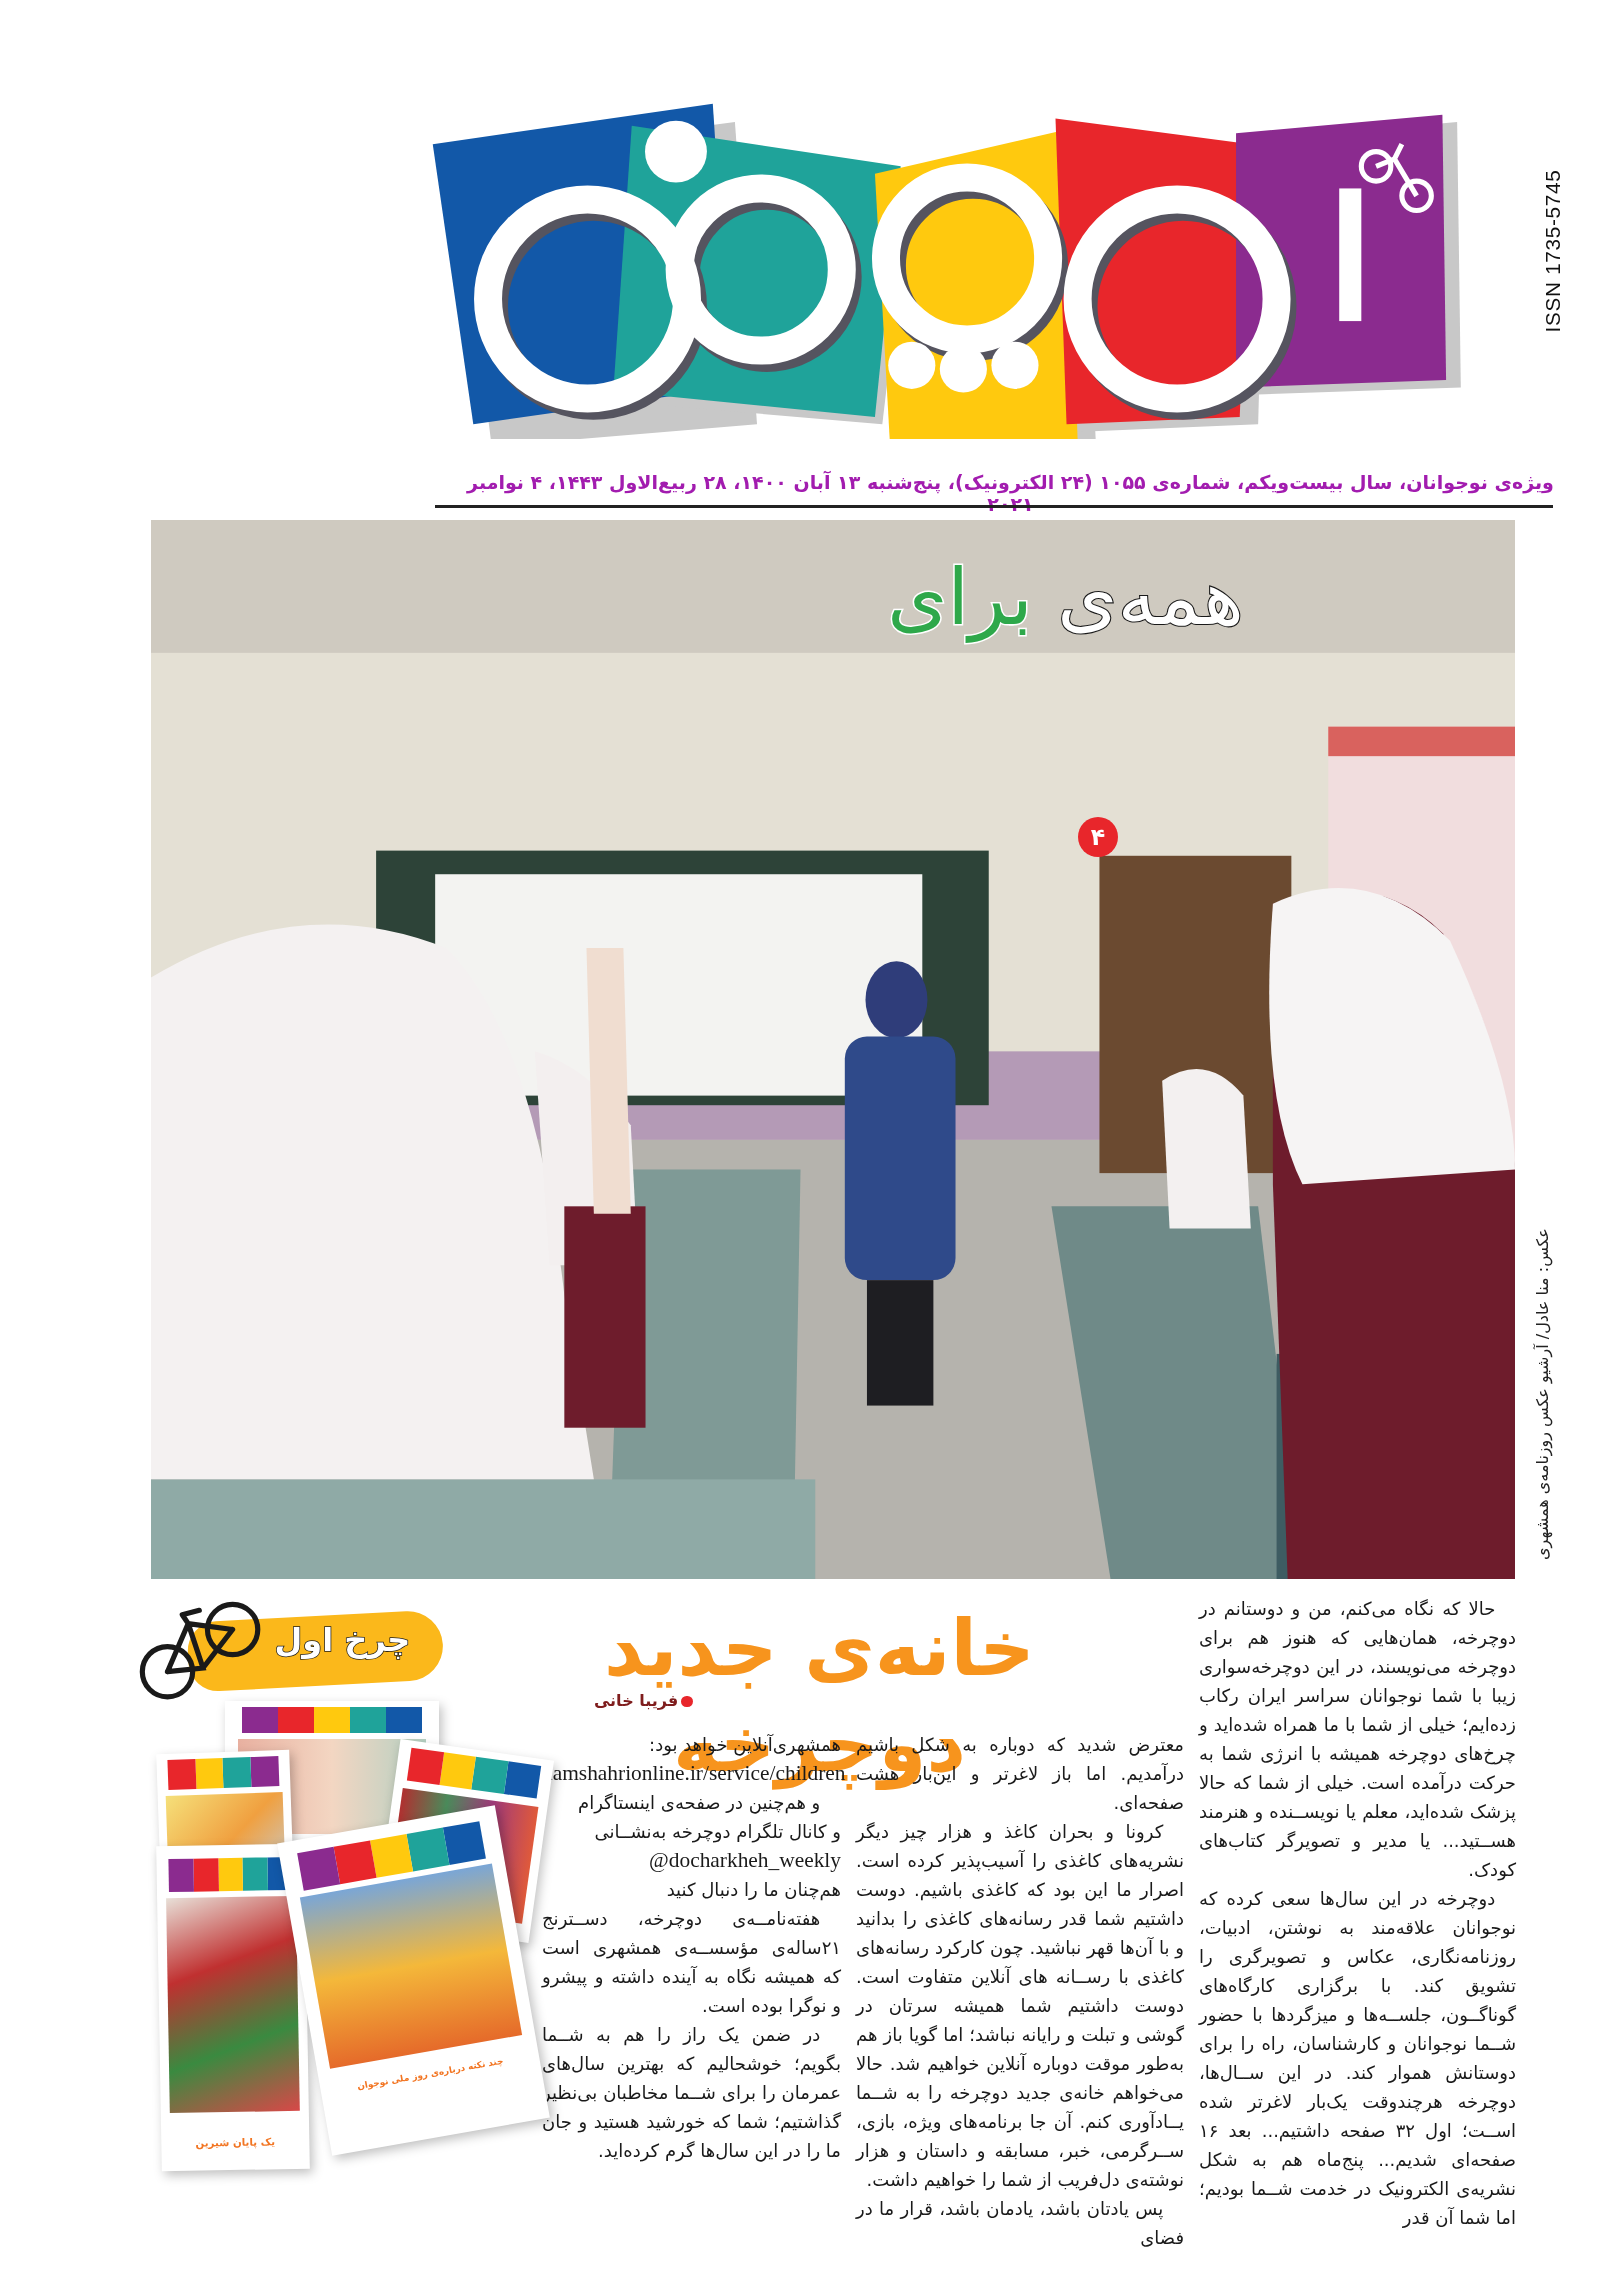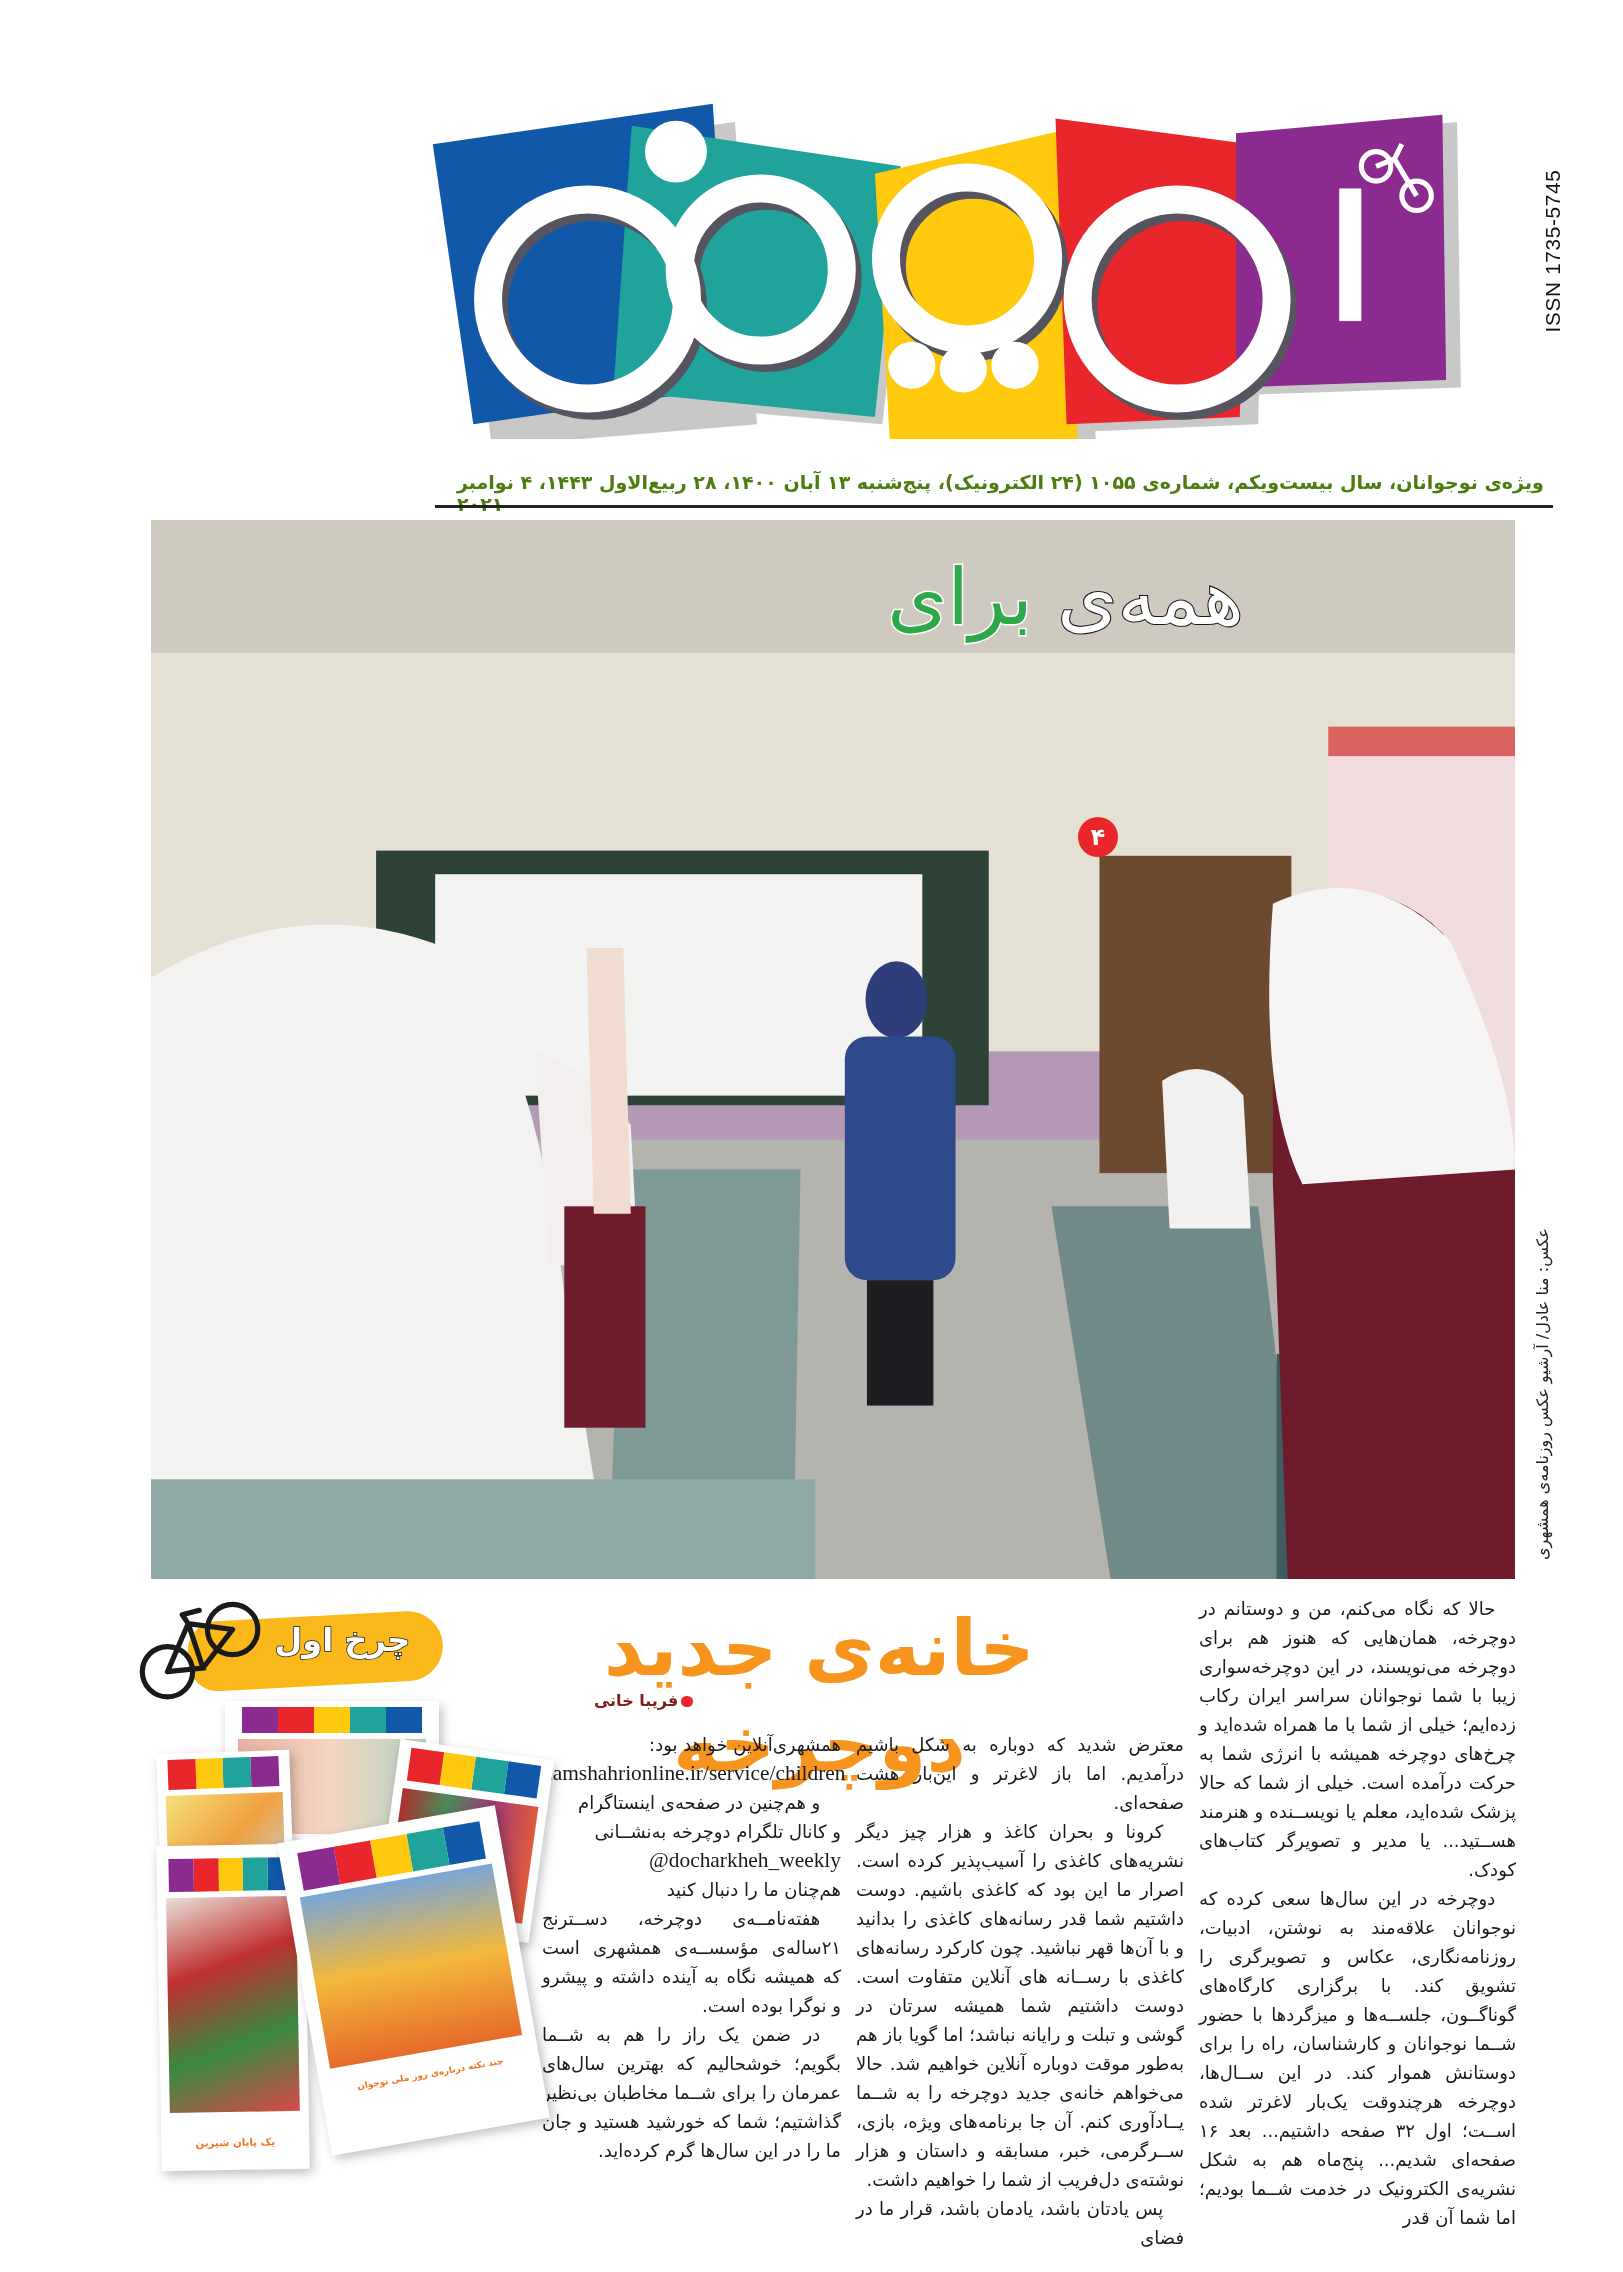--- a/index.html
+++ b/index.html
@@ -15,21 +15,21 @@
   .badge-red { background: #e8262b; }
   .teaser-sub { font-size: 17px; line-height: 25px; color: #222; margin-top: 5.9px; }
   .teaser-title-2 { color: #f7941d; font-weight: bold; font-size: 37px; line-height: 49px; margin-top: 4.4px; }
 
   
   .logo { position: absolute; left: 432px; top: 100px; width: 1048px; height: 339px; }
   .logo svg { width: 100%; height: 100%; }
   .issn { position: absolute; left: 1538px; top: 151px; width: 29.5px; height: 199px; }
   .issn span { position: absolute; left: 50%; top: 50%; transform: translate(-50%, -50%) rotate(-90deg); white-space: nowrap; font-family: "Liberation Sans", sans-serif; font-size: 20.7px; color: #111; letter-spacing: 0.7px; direction: ltr; }
 
-  .dateline { position: absolute; left: 457px; top: 471px; width: 1107px; text-align: left; font-weight: bold; font-size: 19px; color: #4d7c0f; }
+  .dateline { position: absolute; left: 457px; top: 471px; width: 1107px; text-align: center; font-weight: bold; font-size: 19px; color: #a21caf; }
   .rule { position: absolute; left: 435px; top: 505px; width: 1118px; height: 3px; background: #222; }
 
   
   .hero { position: absolute; left: 151px; top: 520px; width: 1364px; height: 1059px; overflow: hidden; background: #d9d5cc; }
   .hero svg { position: absolute; left: 0; top: 0; width: 100%; height: 100%; }
   .hero-headline { position: absolute; left: 708px; top: 29.5px; width: 413px; text-align: center; }
   .hl-line1 { font-size: 77px; font-weight: normal; line-height: 96px; }
   .hl-green { color: #2ea84a; -webkit-text-stroke: 3px #fff; paint-order: stroke fill; }
   .hl-white { color: #fff; -webkit-text-stroke: 2.2px #1a1a1a; paint-order: stroke fill; }
   .hl-line2 { font-size: 87px; font-weight: bold; line-height: 103px; color: #e8262b; -webkit-text-stroke: 3px #fff; paint-order: stroke fill; }

